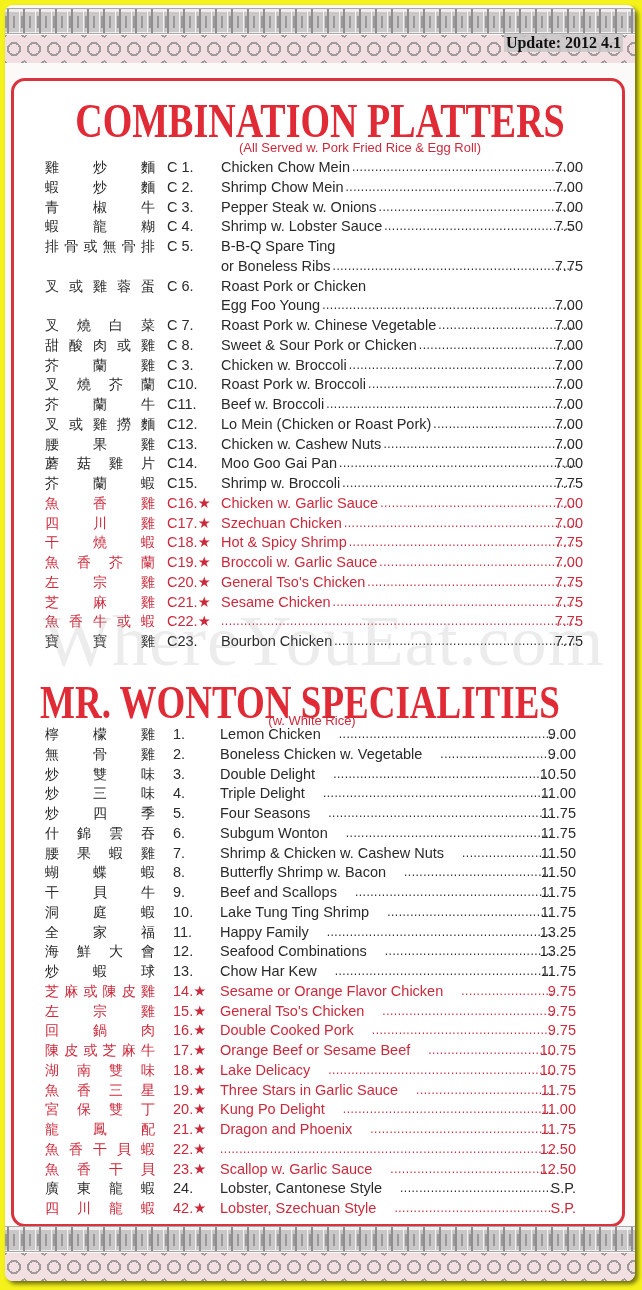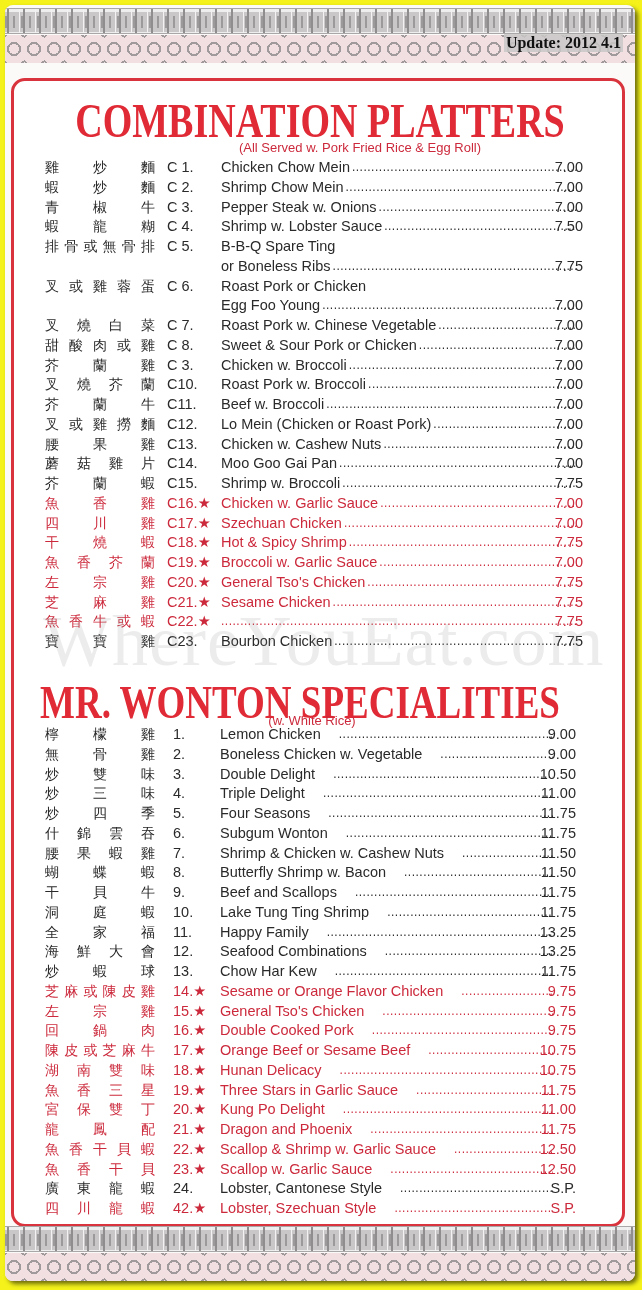--- a/index.html
+++ b/index.html
@@ -651,21 +651,21 @@
       </div>
       <div class="row red">
         <span class="cn">
           <span>湖</span>
           <span>南</span>
           <span>雙</span>
           <span>味</span>
         </span>
         <span class="num">18.★</span>
         <span class="name-wrap">
-          <span class="name">Hunan Delicacy</span>
+          <span class="name">Lake Delicacy</span>
           <span class="dots">........................................................................................................................................................................................................</span>
         </span>
         <span class="price">10.75</span>
       </div>
       <div class="row red">
         <span class="cn">
           <span>魚</span>
           <span>香</span>
           <span>三</span>
           <span>星</span>
@@ -707,21 +707,20 @@
       <div class="row red">
         <span class="cn">
           <span>魚</span>
           <span>香</span>
           <span>干</span>
           <span>貝</span>
           <span>蝦</span>
         </span>
         <span class="num">22.★</span>
         <span class="name-wrap">
-          <span class="name">Scallop &amp; Shrimp w. Garlic Sauce</span>
           <span class="dots">........................................................................................................................................................................................................</span>
         </span>
         <span class="price">12.50</span>
       </div>
       <div class="row red">
         <span class="cn">
           <span>魚</span>
           <span>香</span>
           <span>干</span>
           <span>貝</span>

